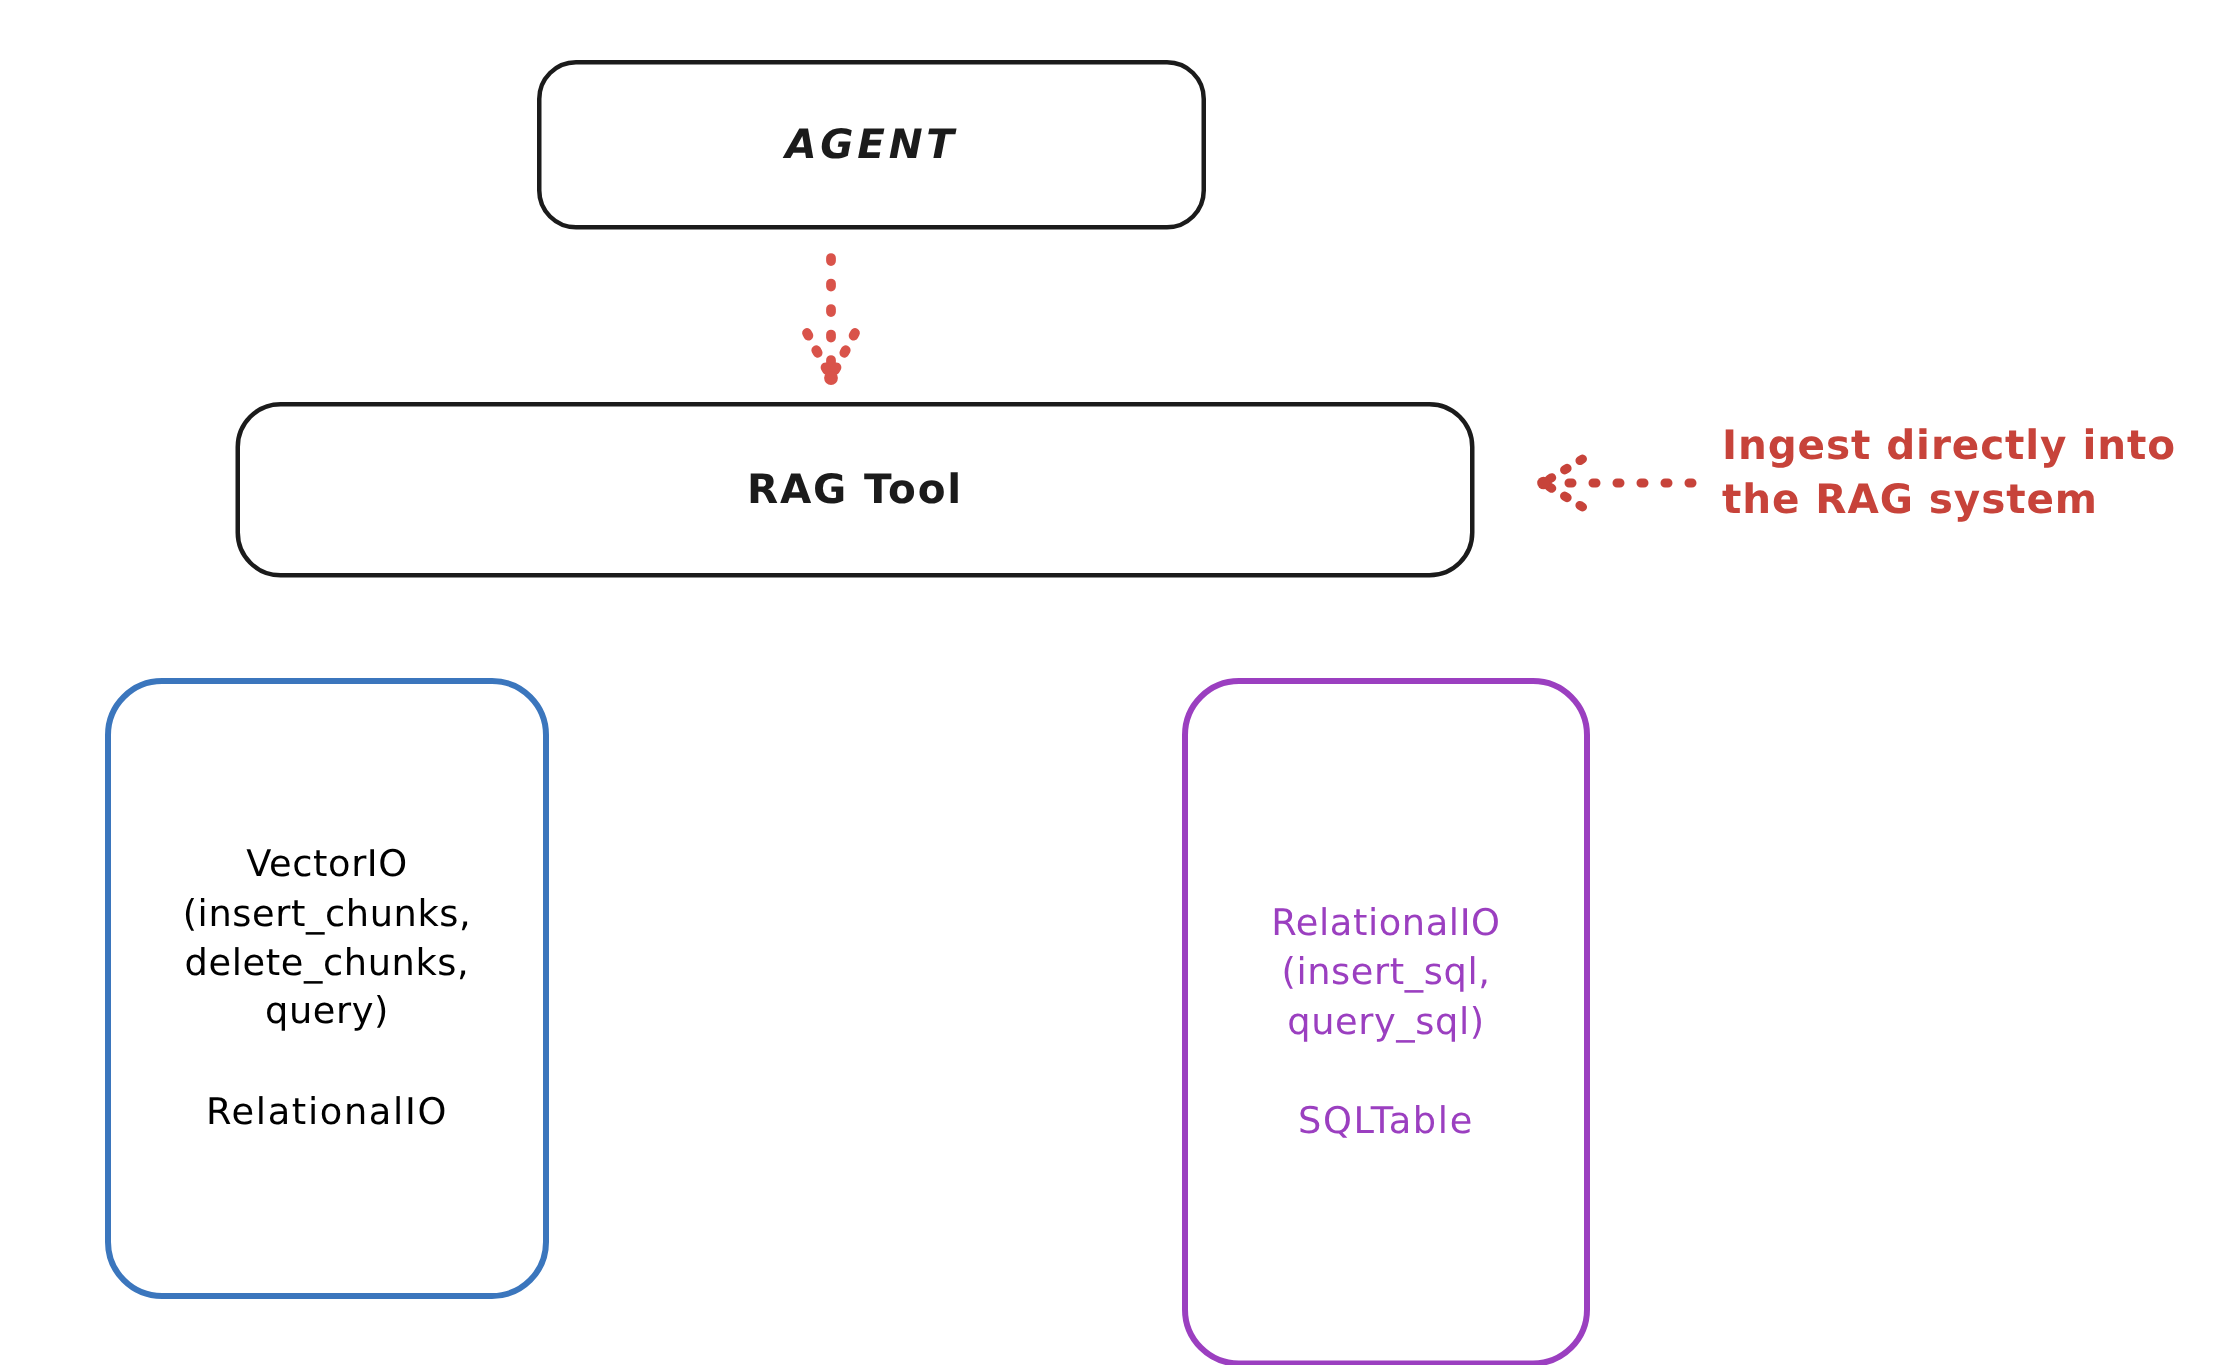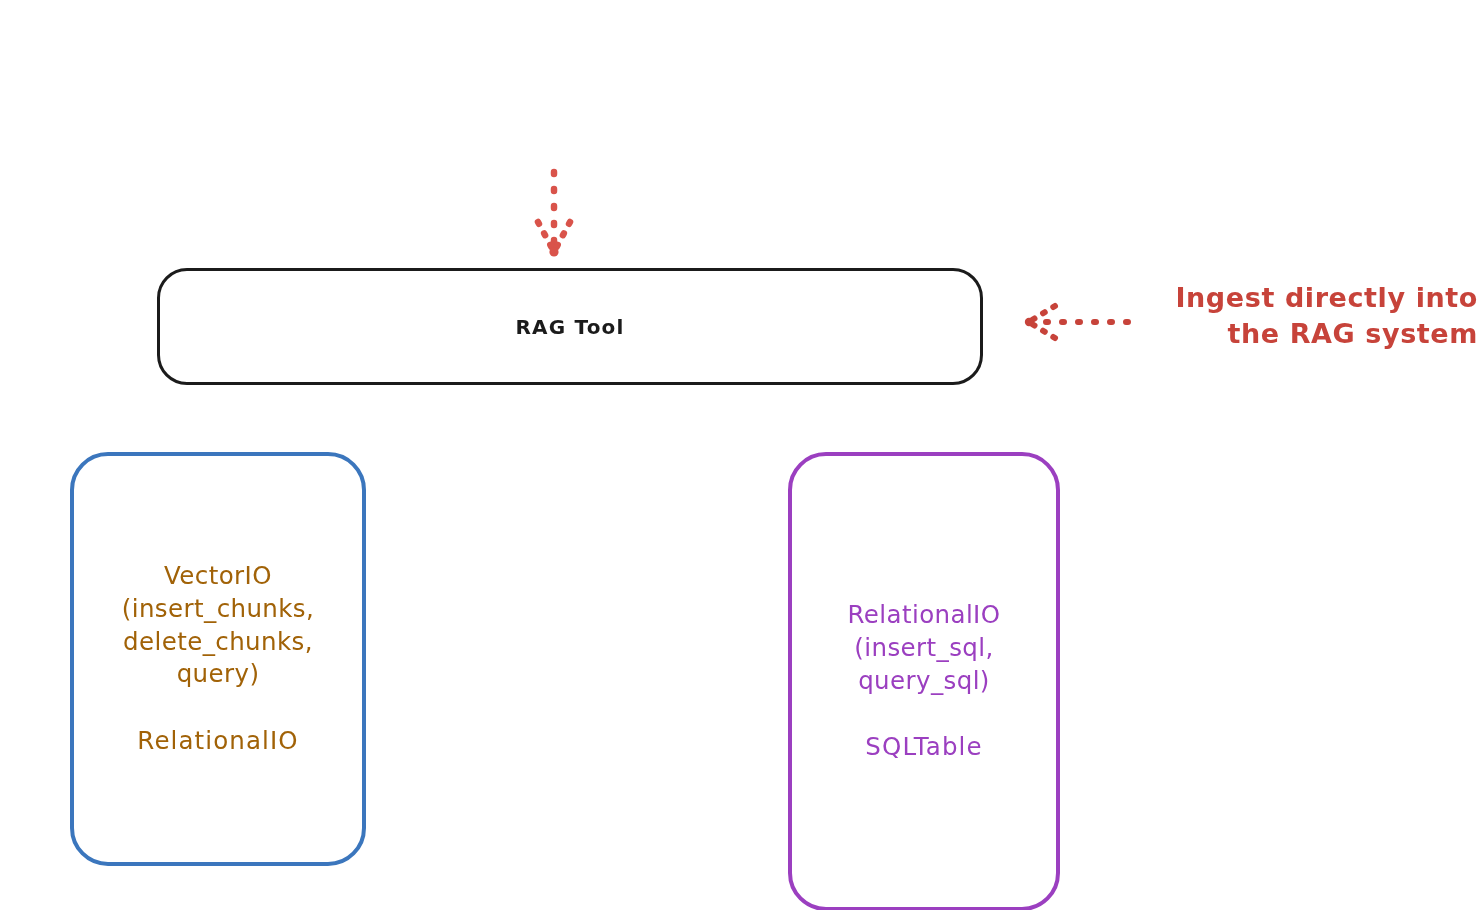--- a/index.html
+++ b/index.html
@@ -62,21 +62,21 @@
   #agent-box .node-label { font-size: 27px; }
 
   #ragtool-box {
     left: 157px;
     top: 268px;
     width: 826px;
     height: 117px;
     border-radius: 30px;
   }
   #ragtool-box .node-label {
-    font-size: 20px;
+    font-size: 27px;
     font-style: normal;
     letter-spacing: 1.2px;
   }
 
   
   .box-color {
     border-width: 4px;
     border-style: solid;
     border-radius: 38px;
     flex-direction: column;
@@ -93,21 +93,21 @@
     letter-spacing: 1.1px;
   }
 
   #vectorio-box {
     left: 70px;
     top: 452px;
     width: 296px;
     height: 414px;
     border-color: #3b76bd;
   }
-  #vectorio-box .node-label { color: #a16207; }
+  #vectorio-box .node-label { color: #000000; }
 
   #keyvalueio-box {
     left: 425px;
     top: 452px;
     width: 283px;
     height: 403px;
     border-color: #3f9146;
   }
   #keyvalueio-box .node-label { color: #3f9146; }
 
@@ -125,21 +125,21 @@
     position: absolute;
     left: 1148px;
     top: 280px;
     width: 330px;
     color: #c7433a;
     font-size: 27px;
     font-weight: 600;
     line-height: 1.32;
     letter-spacing: 0.6px;
     white-space: pre-line;
-    text-align: right;
+    text-align: left;
   }
 
   
   #connectors {
     position: absolute;
     left: 0;
     top: 0;
     width: 1484px;
     height: 910px;
     pointer-events: none;
@@ -162,20 +162,23 @@
 
     <g>
       <line x1="1128" y1="322" x2="1040" y2="322" stroke="#c7433a" stroke-width="6" stroke-linecap="round" stroke-dasharray="2 14"></line>
 
       <line x1="1055" y1="306" x2="1032" y2="320" stroke="#c7433a" stroke-width="6" stroke-linecap="round" stroke-dasharray="2 10"></line>
       <line x1="1055" y1="338" x2="1032" y2="324" stroke="#c7433a" stroke-width="6" stroke-linecap="round" stroke-dasharray="2 10"></line>
       <circle cx="1029" cy="322" r="4.2" fill="#c7433a"></circle>
     </g>
   </svg>
 
+  <div class="node box-black" id="agent-box">
+    <div class="node-label">AGENT</div>
+  </div>
 
   <div class="node box-black" id="ragtool-box">
     <div class="node-label">RAG Tool</div>
   </div>
 
   <div class="node box-color" id="vectorio-box">
     <div class="node-label">VectorIO
 (insert_chunks,
 delete_chunks,
 query)</div>

